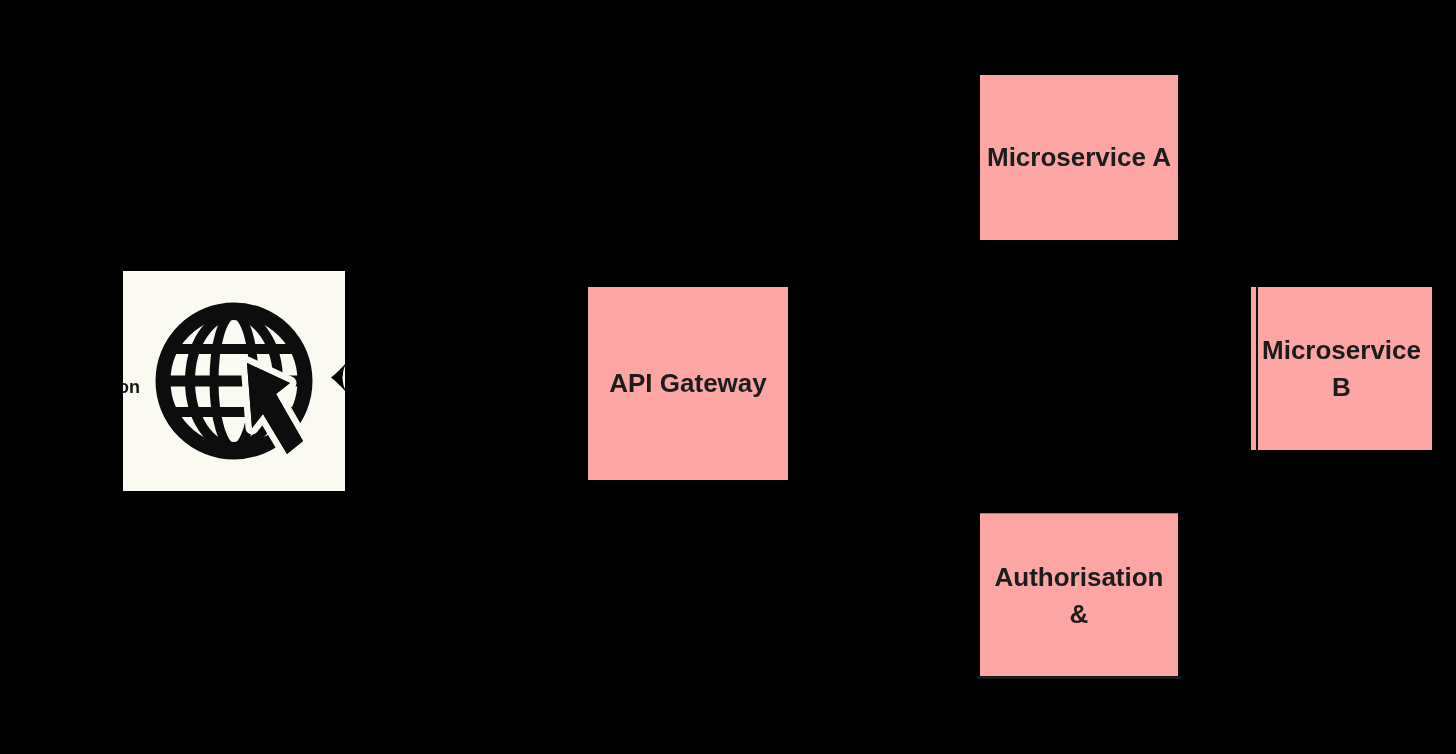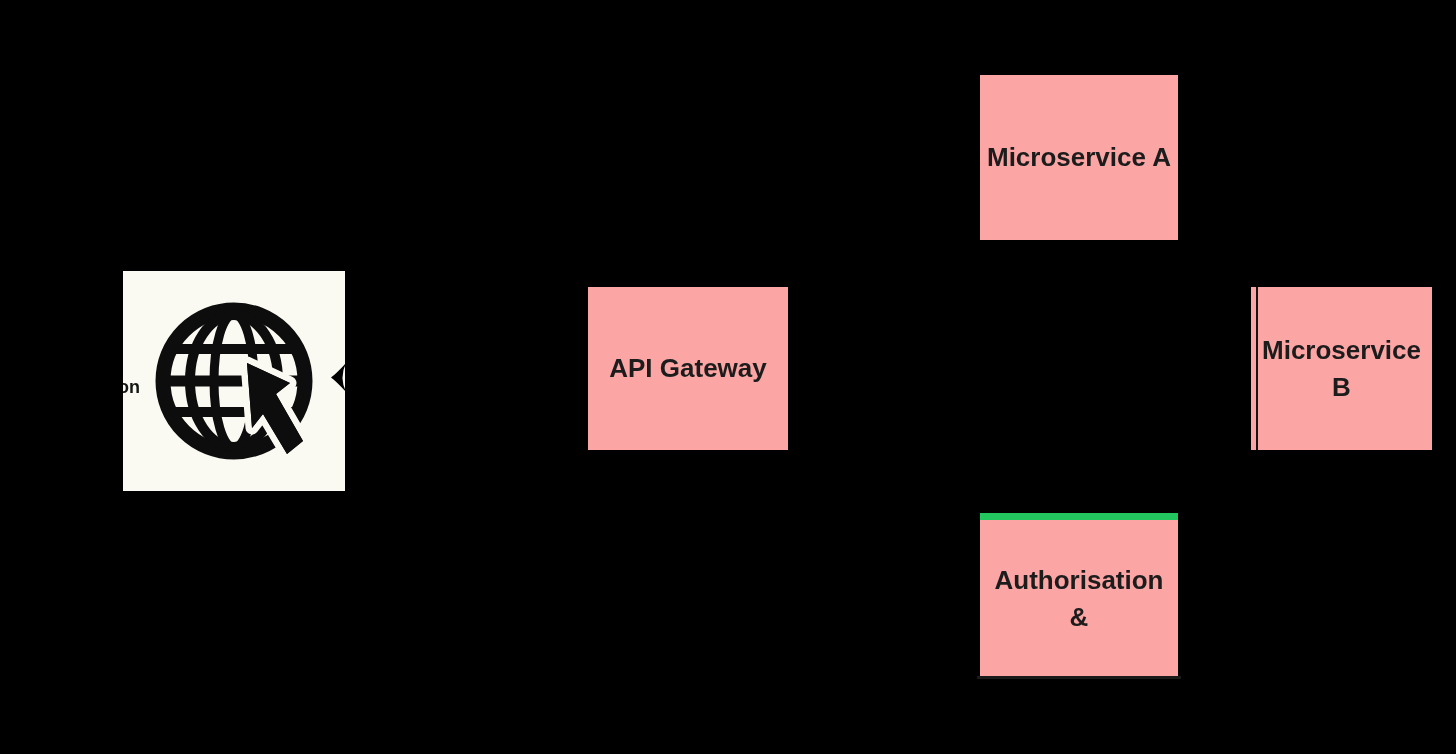--- a/index.html
+++ b/index.html
@@ -44,36 +44,36 @@
     line-height: 26px;
   }
   #globe-svg { position: absolute; left: 0; top: 0; }
   
   #arrow-notch {
     position: absolute;
     left: 331px; top: 363px;
     width: 15px; height: 29px;
   }
   
-  #node-api-gateway { left: 588px; top: 287px; width: 200px; height: 163px; }
+  #node-api-gateway { left: 588px; top: 287px; width: 200px; height: 193px; }
   
   #node-microservice-a { left: 980px; top: 75px; width: 198px; height: 165px; }
   
   #node-microservice-b { left: 1251px; top: 287px; width: 181px; height: 163px; }
   #node-microservice-b .edge-line {
     position: absolute;
     left: 5px; top: 0;
     width: 2px; height: 100%;
     background: #141414;
   }
   
   #node-auth {
     left: 980px; top: 513px;
     width: 198px; height: 165px;
-    border-top: 7px solid #22c55e;
+    border-top: 1px solid #22c55e;
     flex-direction: column;
   }
   #node-auth .bottom-shadow {
     position: absolute;
     left: -3px; right: -3px; bottom: -1px;
     height: 3px;
     background: #1a1a1a;
   }
   .auth-line { line-height: 37px; }
 </style>

